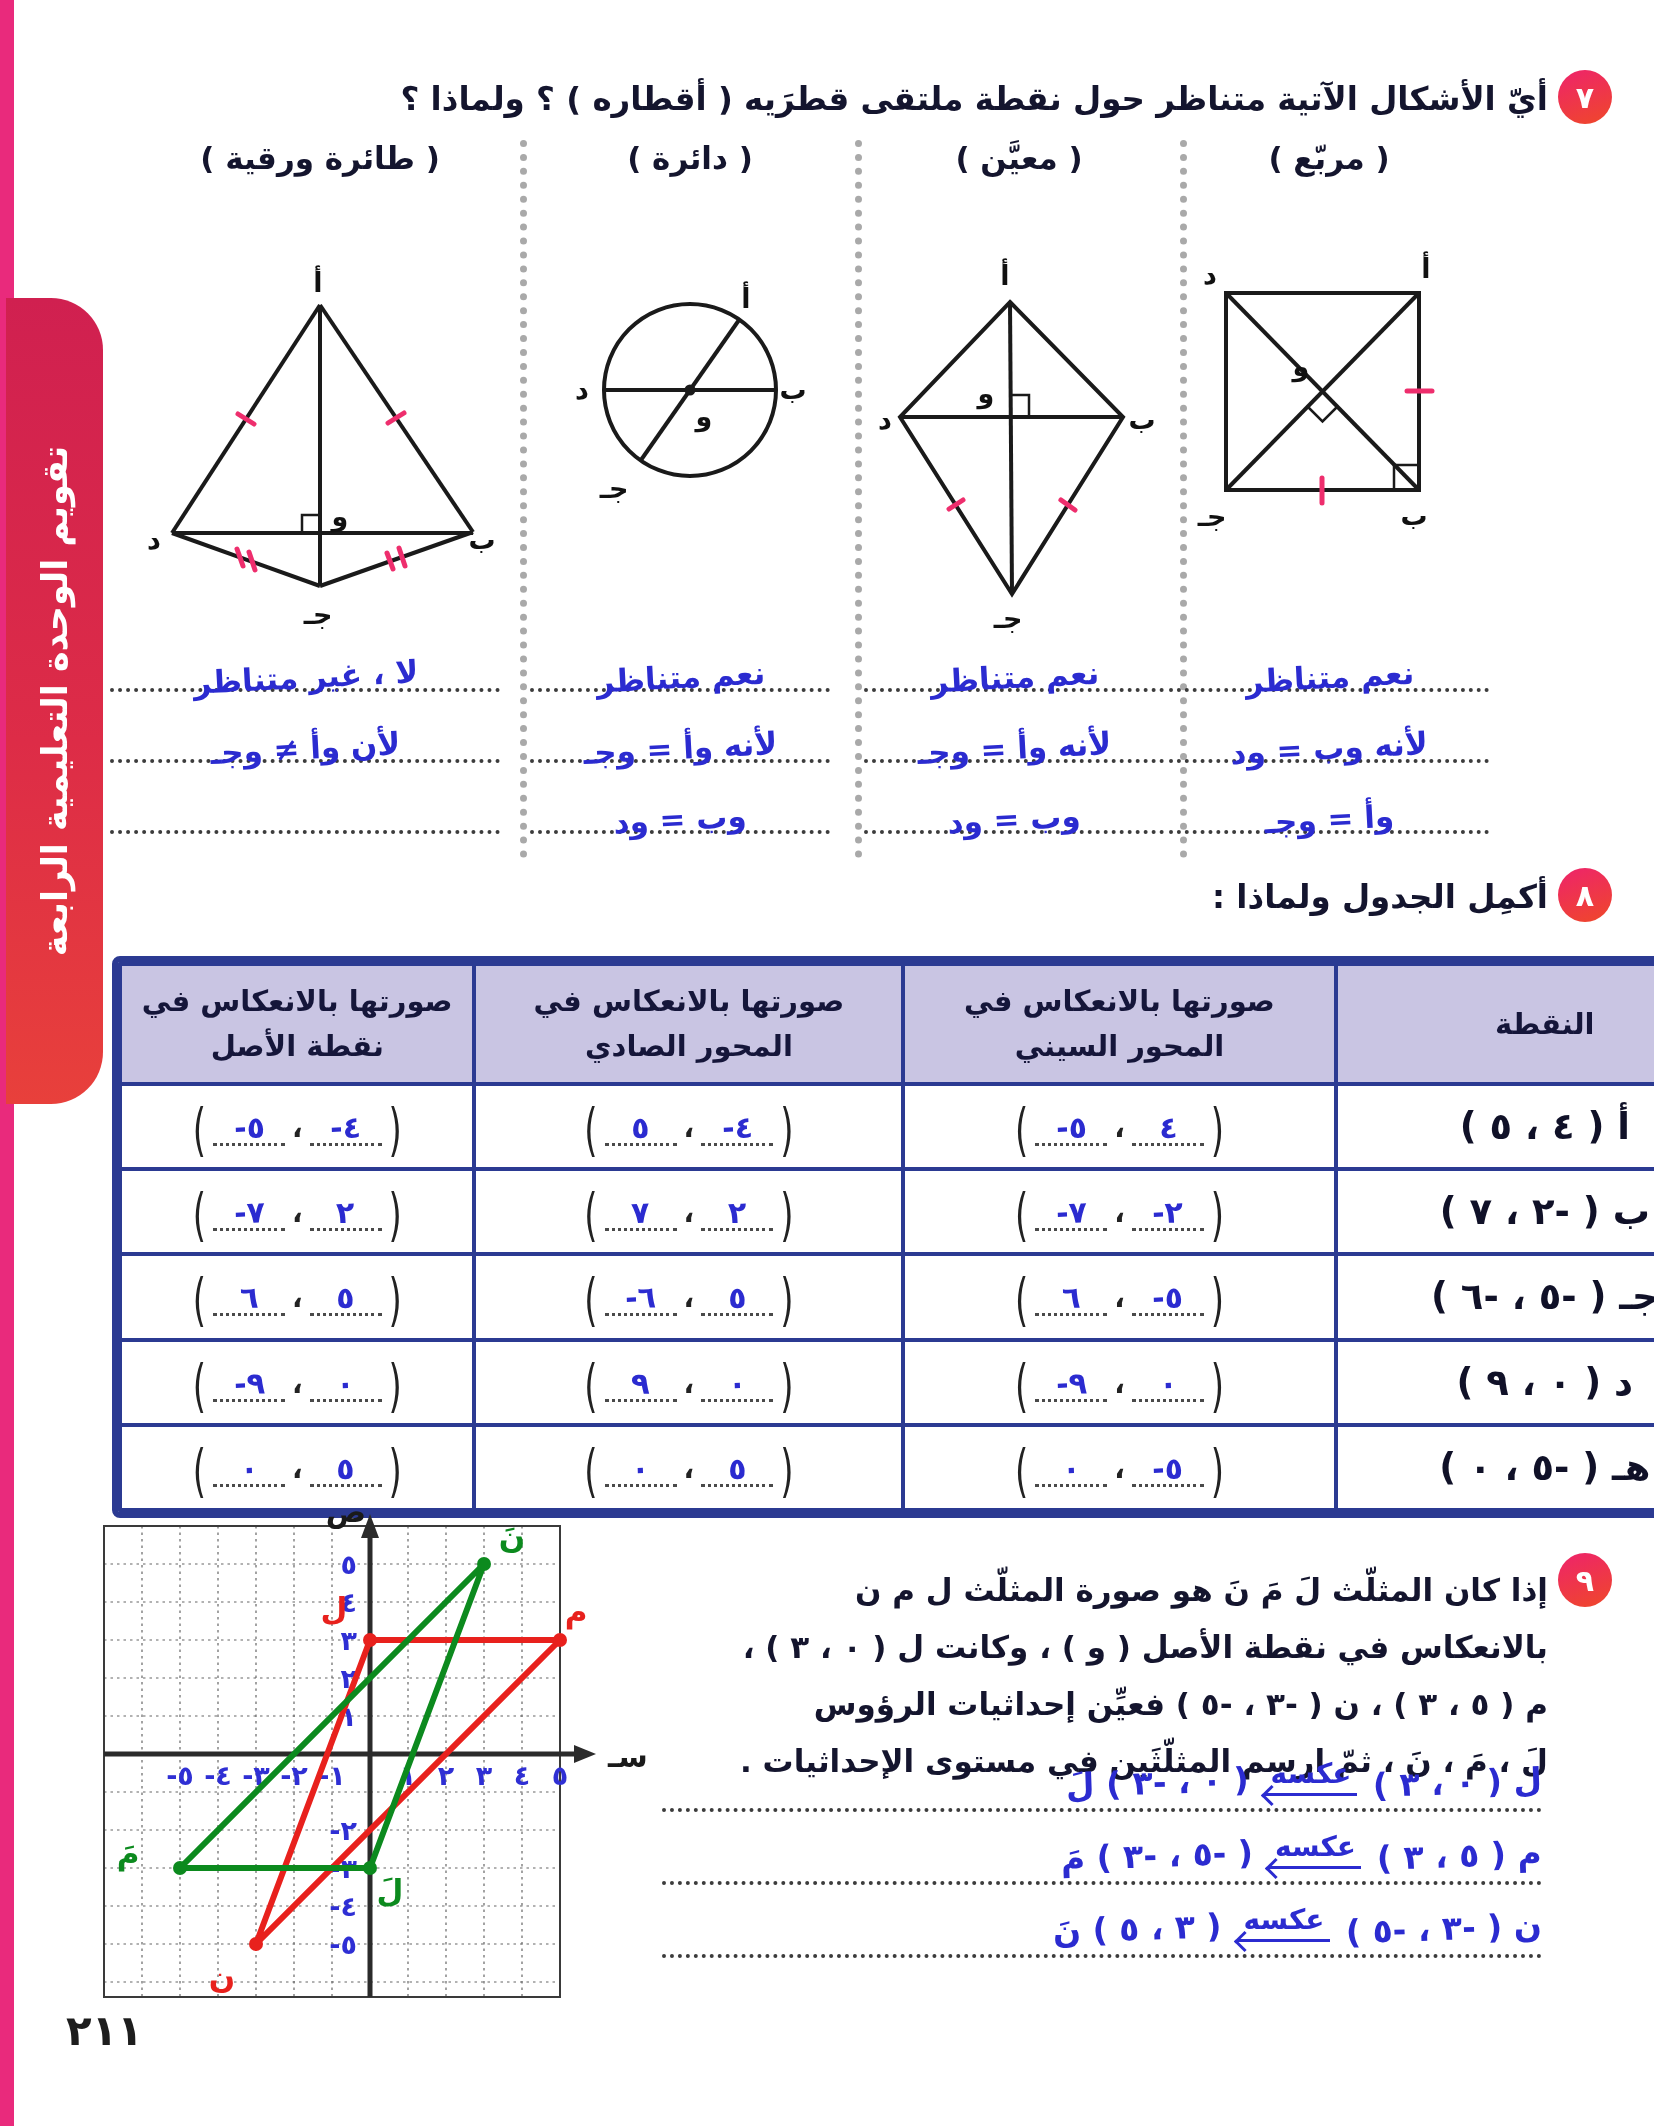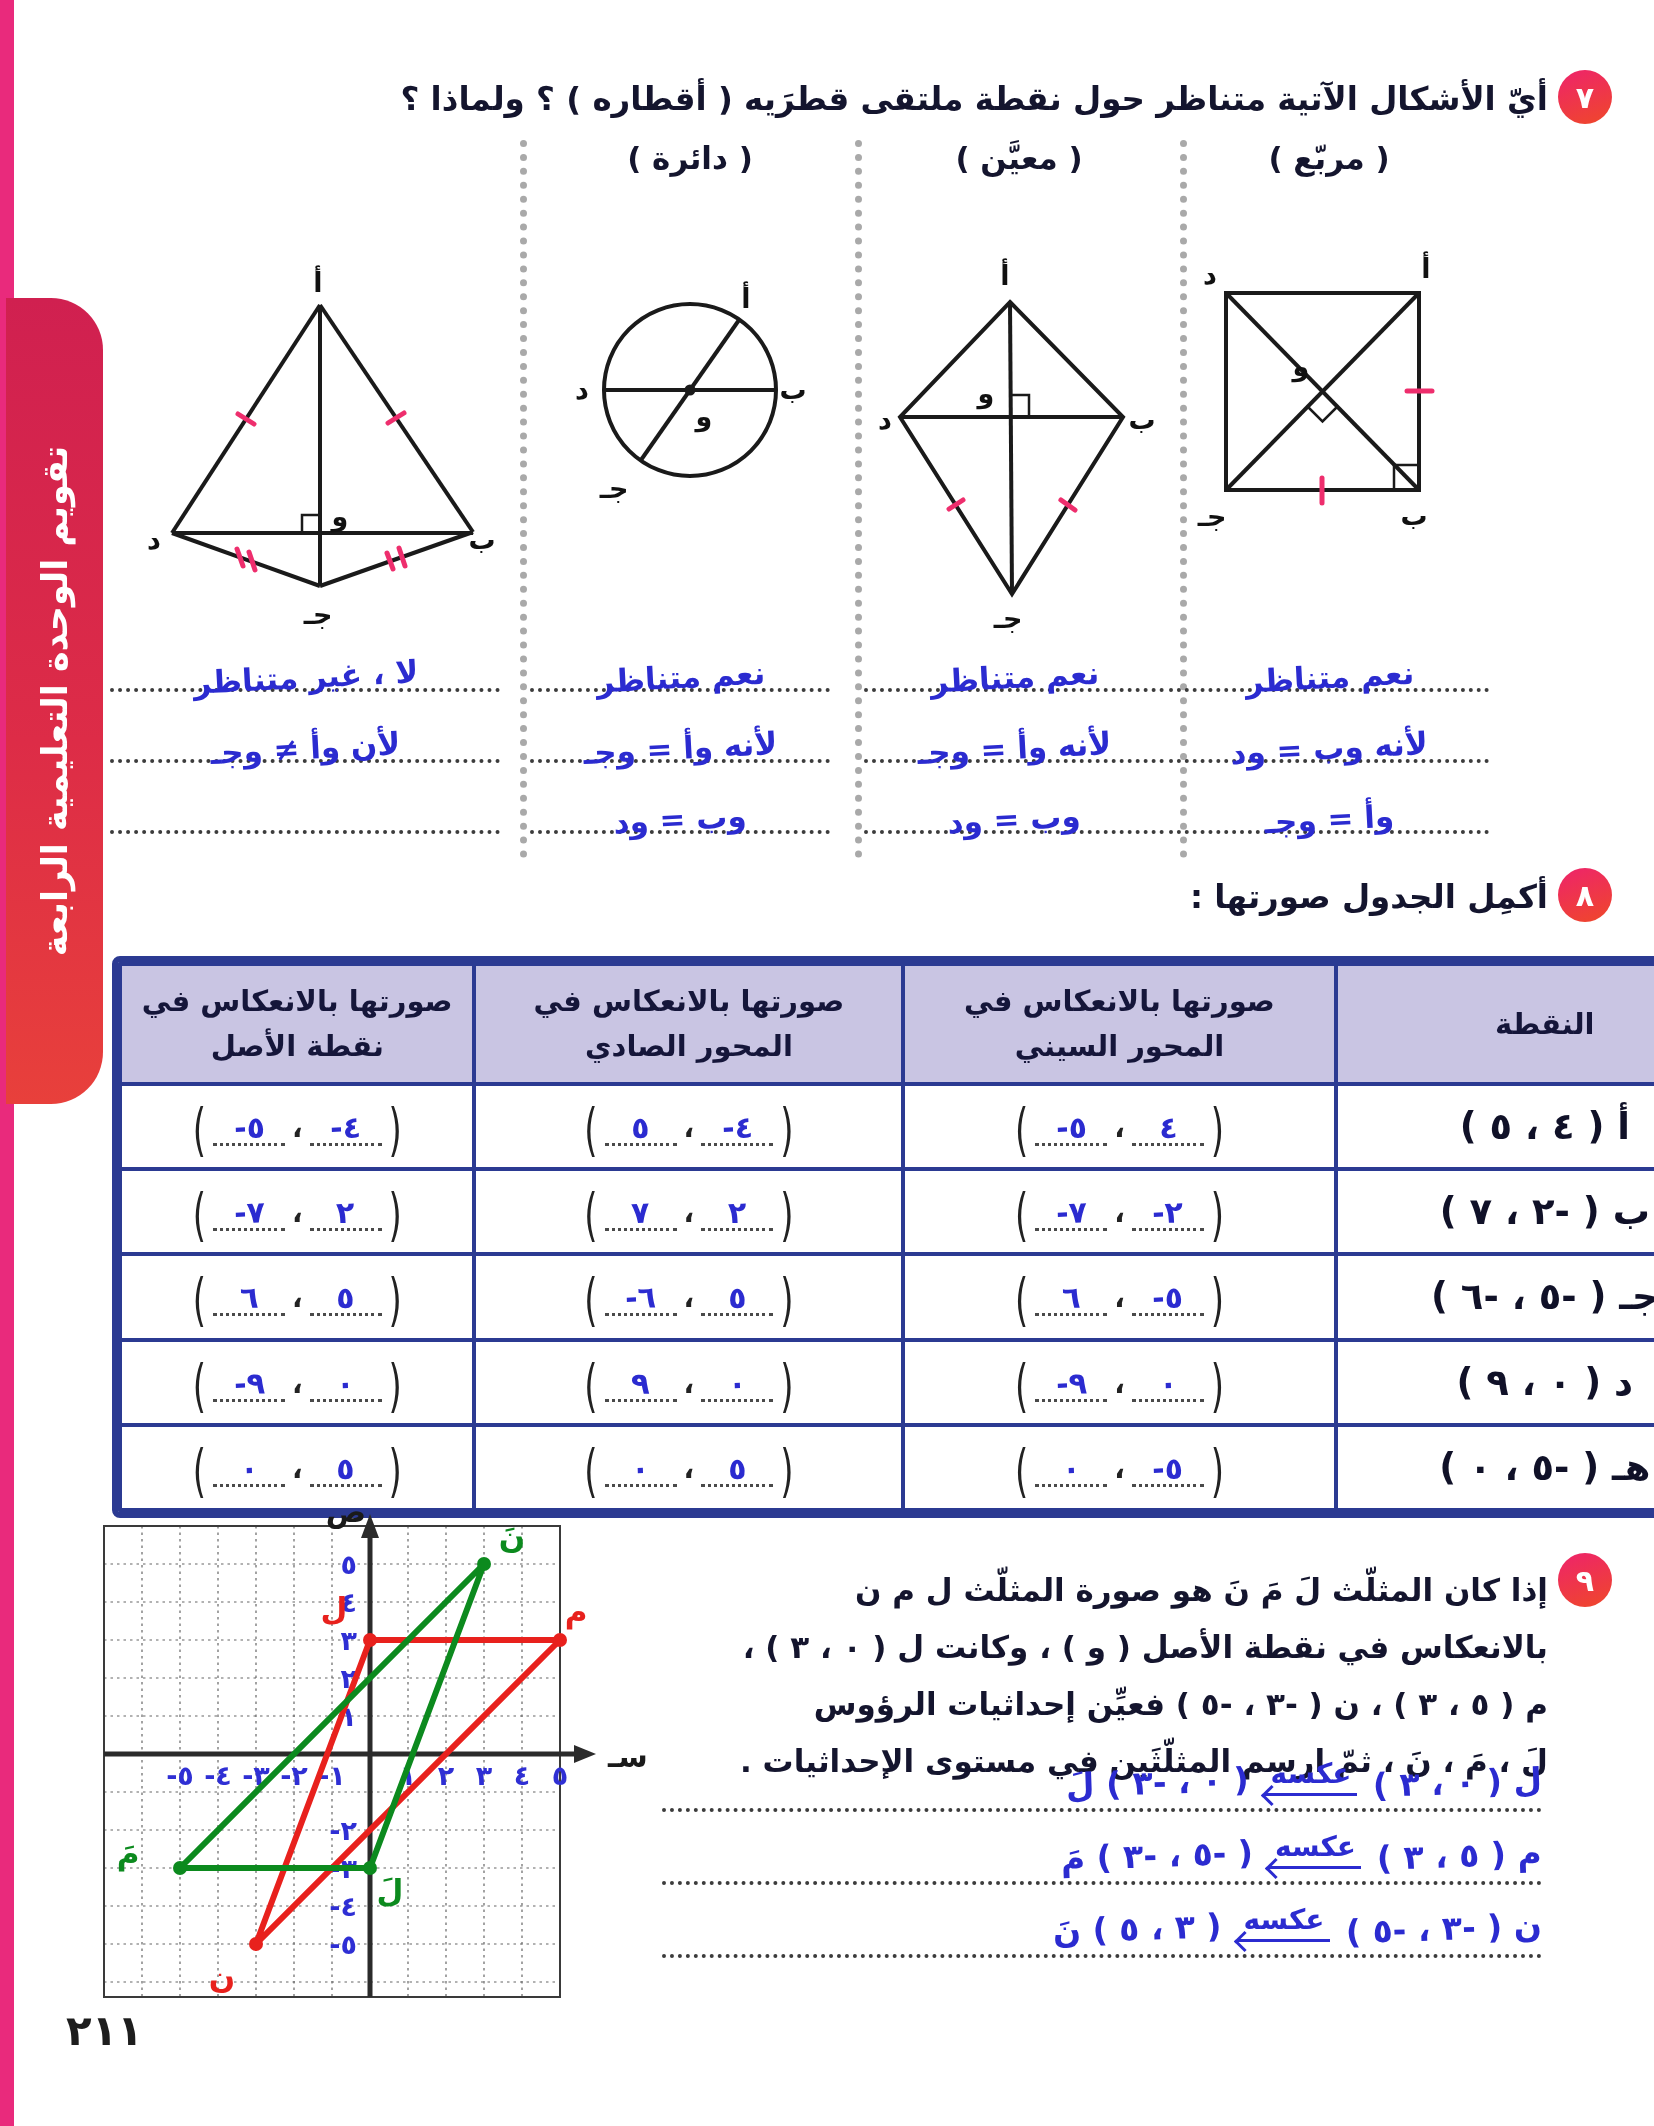--- a/index.html
+++ b/index.html
@@ -168,20 +168,21 @@
       <div class="ansline" data-name="answer-line">
           <span class="hw2" data-name="handwritten-answer">لأنه وأ = وجـ</span>
         </div>
       <div class="ansline" data-name="answer-line">
           <span class="hw2" data-name="handwritten-answer">وب = ود</span>
         </div>
     </div>
   </div>
 
   <div class="col" style="left:20px;width:410px;" data-name="column-kite">
+    <div class="caption" style="left:30px;width:360px;" data-name="kite-caption">( طائرة ورقية )</div>
     <svg class="abs" style="left:0;top:65px;" width="420" height="470" viewBox="0 0 420 470" data-name="kite-figure">
       <g stroke="#1a1a1a" stroke-width="4" fill="none">
         <line x1="210" y1="105" x2="62" y2="333"></line>
         <line x1="210" y1="105" x2="363" y2="332"></line>
         <line x1="62" y1="333" x2="210" y2="386"></line>
         <line x1="363" y1="332" x2="210" y2="386"></line>
         <line x1="62" y1="333" x2="363" y2="333"></line>
         <line x1="210" y1="105" x2="210" y2="386"></line>
       </g>
       <path d="M192,333 L192,315 L210,315" stroke="#1a1a1a" stroke-width="2.5" fill="none" data-name="right-angle-mark"></path>
@@ -209,21 +210,21 @@
       <div class="ansline" data-name="answer-line">
           <span class="hw2" data-name="handwritten-answer"></span>
         </div>
     </div>
   </div>
 </div>
 
 <div class="abs badge" style="left:1558px;top:868px;" data-name="q8-badge">
   <span data-name="q8-number">٨</span>
 </div>
-<div class="abs qtext" style="right:106px;top:878px;" data-name="q8-question-text">أكمِل الجدول صورتها :</div>
+<div class="abs qtext" style="right:106px;top:878px;" data-name="q8-question-text">أكمِل الجدول ولماذا :</div>
 
 <div class="abs tblwrap" data-name="reflection-table-wrapper">
   <table data-name="reflection-table">
     <colgroup>
         <col style="width:360px">
         <col style="width:372px">
         <col style="width:369px">
         <col style="width:305px">
       </colgroup>
     <thead data-name="table-header">

